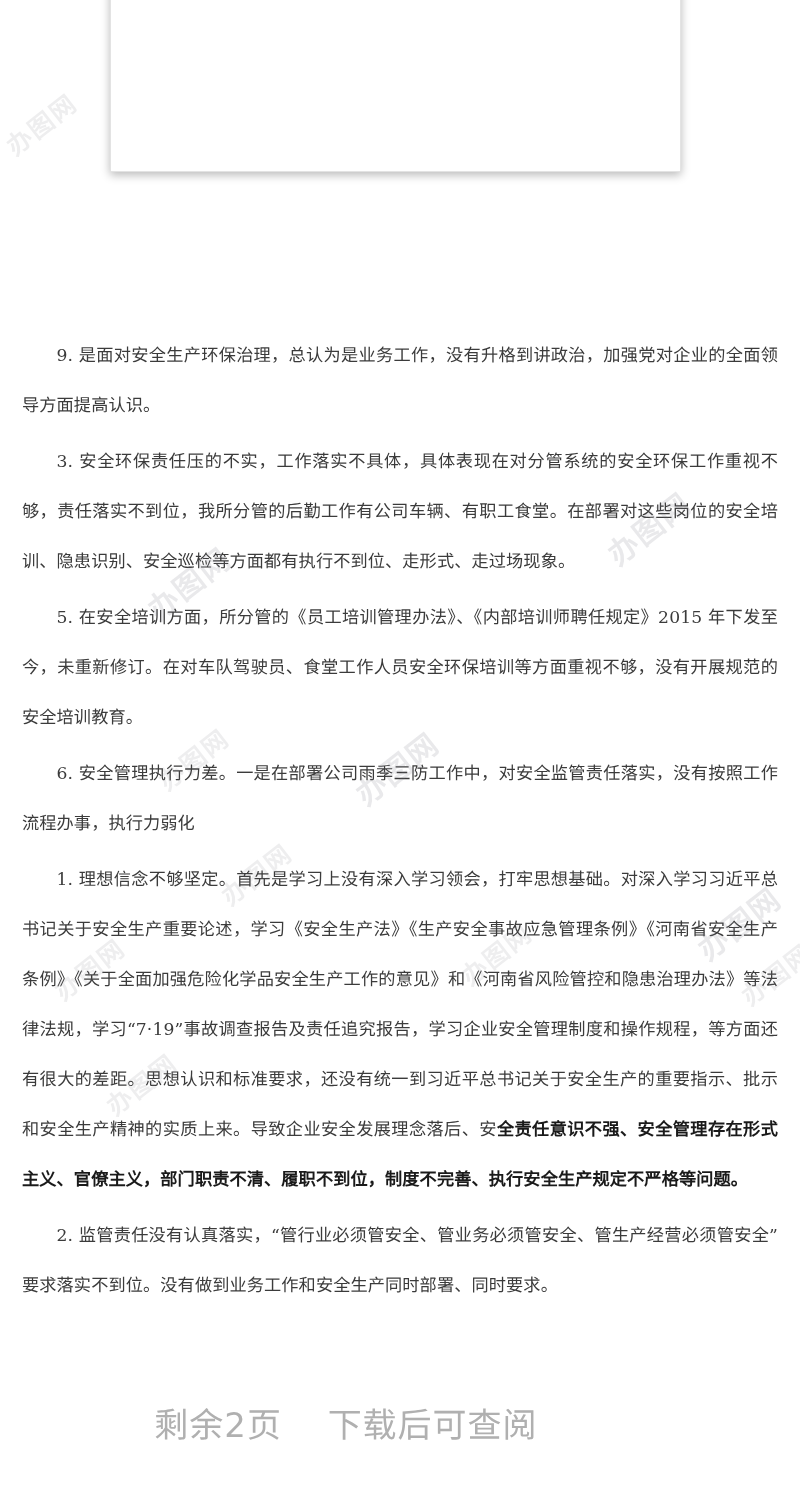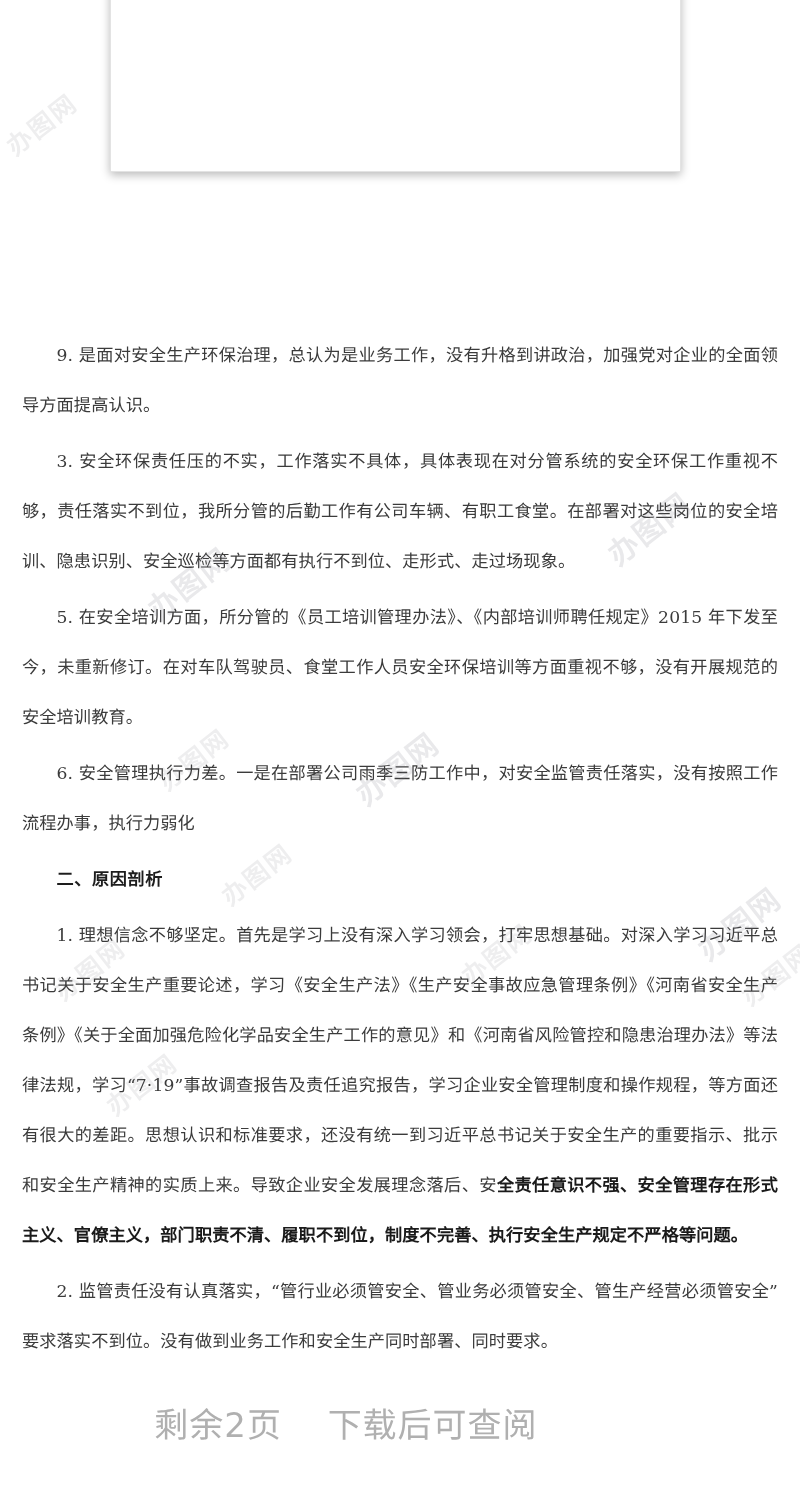--- a/index.html
+++ b/index.html
@@ -119,21 +119,20 @@
   <div class="doc-inner">
 
     <p class="para">9. 是面对安全生产环保治理，总认为是业务工作，没有升格到讲政治，加强党对企业的全面领导方面提高认识。</p>
 
     <p class="para">3. 安全环保责任压的不实，工作落实不具体，具体表现在对分管系统的安全环保工作重视不够，责任落实不到位，我所分管的后勤工作有公司车辆、有职工食堂。在部署对这些岗位的安全培训、隐患识别、安全巡检等方面都有执行不到位、走形式、走过场现象。</p>
 
     <p class="para">5. 在安全培训方面，所分管的《员工培训管理办法》、《内部培训师聘任规定》2015 年下发至今，未重新修订。在对车队驾驶员、食堂工作人员安全环保培训等方面重视不够，没有开展规范的安全培训教育。</p>
 
     <p class="para">6. 安全管理执行力差。一是在部署公司雨季三防工作中，对安全监管责任落实，没有按照工作流程办事，执行力弱化</p>
 
-    <p class="para heading">二、原因剖析</p>
 
     <p class="para"><span>1. 理想信念不够坚定。首先是学习上没有深入学习领会，打牢思想基础。对深入学习习近平总书记关于安全生产重要论述，学习《安全生产法》《生产安全事故应急管理条例》《河南省安全生产条例》《关于全面加强危险化学品安全生产工作的意见》和《河南省风险管控和隐患治理办法》等法律法规，学习“7·19”事故调查报告及责任追究报告，学习企业安全管理制度和操作规程，等方面还有很大的差距。思想认识和标准要求，还没有统一到习近平总书记关于安全生产的重要指示、批示和安全生产精神的实质上来。导致企业安全发展理念落后、安</span><span class="bold-run">全责任意识不强、安全管理存在形式主义、官僚主义，部门职责不清、履职不到位，制度不完善、执行安全生产规定不严格等问题。</span></p>
 
     <p class="para">2. 监管责任没有认真落实，“管行业必须管安全、管业务必须管安全、管生产经营必须管安全”要求落实不到位。没有做到业务工作和安全生产同时部署、同时要求。</p>
 
   </div>
 </div>
 
 <div class="mask" style="left:0; top:1370px; width:800px; height:30px;"></div>
 

